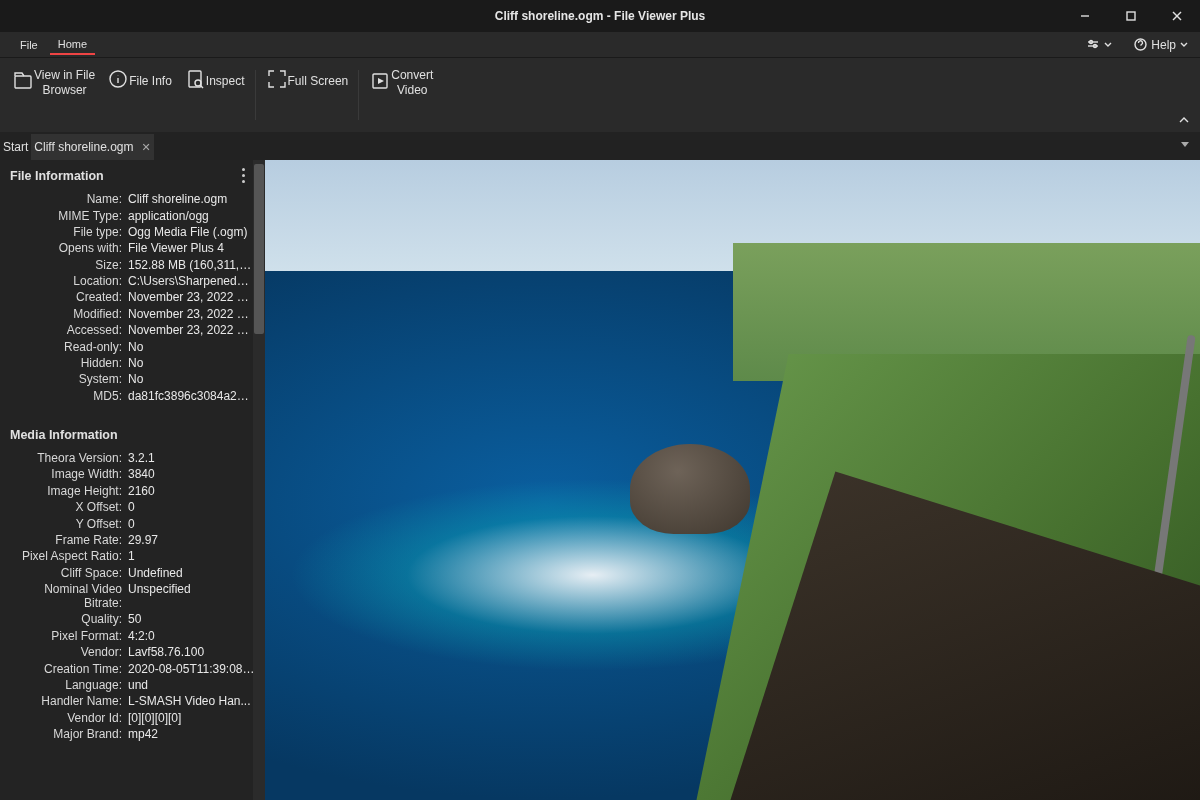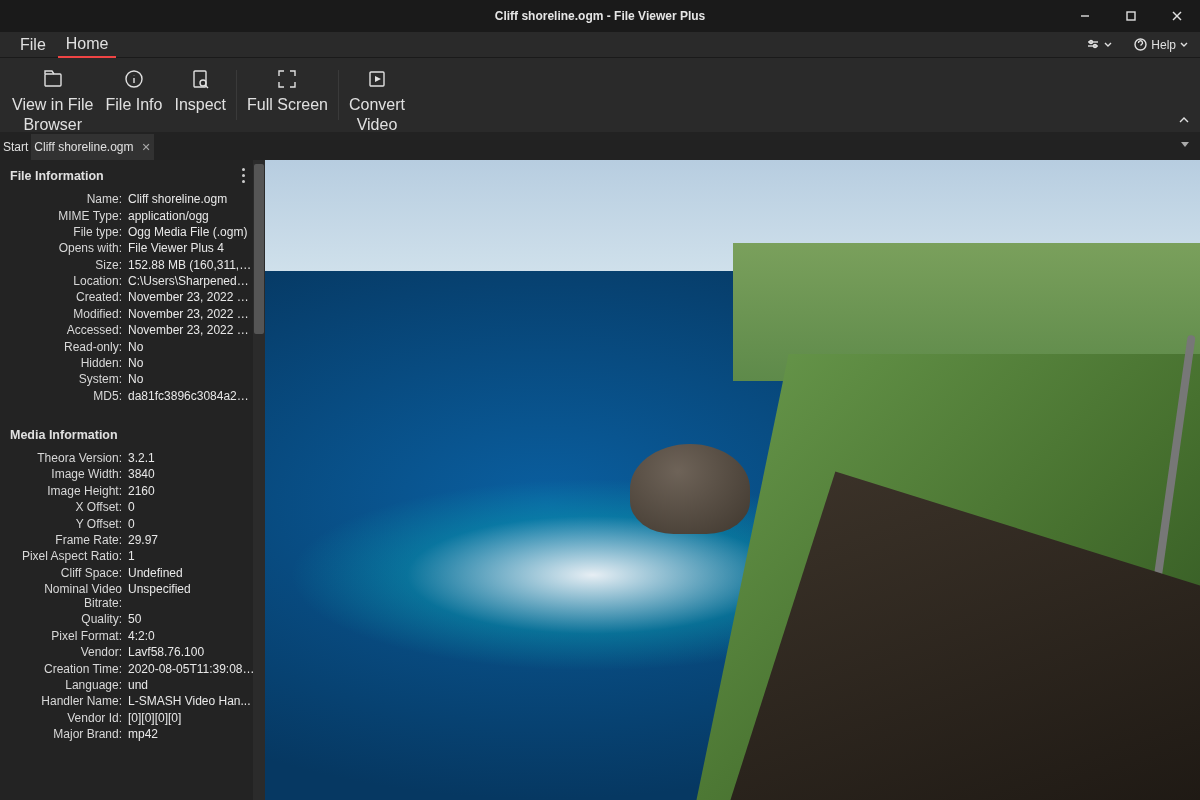--- a/index.html
+++ b/index.html
@@ -41,21 +41,21 @@
   background: #2a2a2a;
   display: flex;
   align-items: center;
   padding: 0 12px;
   border-bottom: 1px solid #1a1a1a;
   position: relative;
 }
 .menu-item {
   padding: 3px 8px;
   margin-right: 4px;
-  font-size: 16px;
+  font-size: 11px;
   cursor: pointer;
 }
 .menu-item.active {
   border-bottom: 2px solid #ef4444;
   text-align: center;
 }
 .menu-right {
   position: absolute;
   right: 12px;
   display: flex;
@@ -71,26 +71,26 @@
 .toolbar {
   height: 74px;
   background: #2a2a2a;
   display: flex;
   align-items: flex-start;
   padding: 8px 6px 4px 6px;
   position: relative;
 }
 .tool-btn {
   display: flex;
-  flex-direction: column;
+  flex-direction: row;
   align-items: center;
   justify-content: space-between;
   text-align: center;
   padding: 2px 6px;
-  font-size: 16px;
+  font-size: 12px;
   line-height: 1.25;
   min-width: 52px;
   cursor: pointer;
 }
 .tool-sep {
   width: 1px;
   height: 50px;
   background: #3a3a3a;
   margin: 4px 4px 0 4px;
 }

